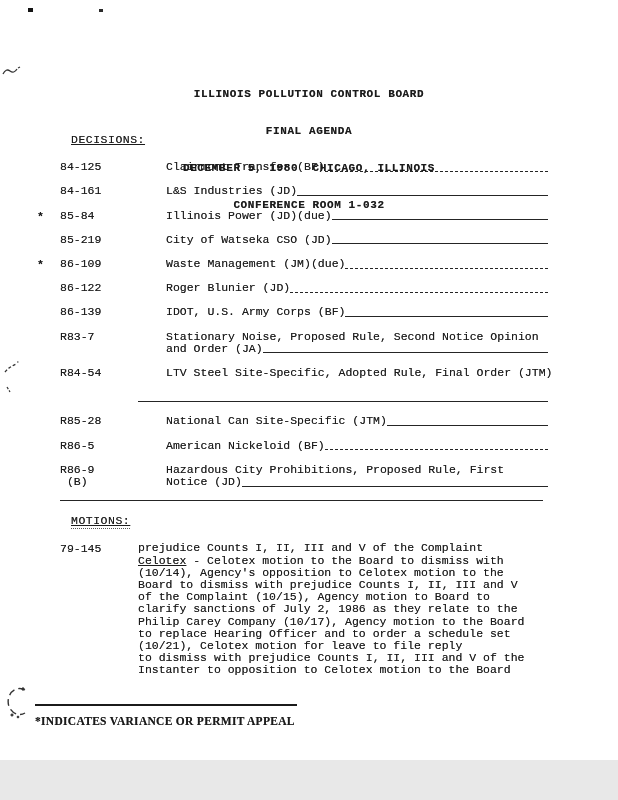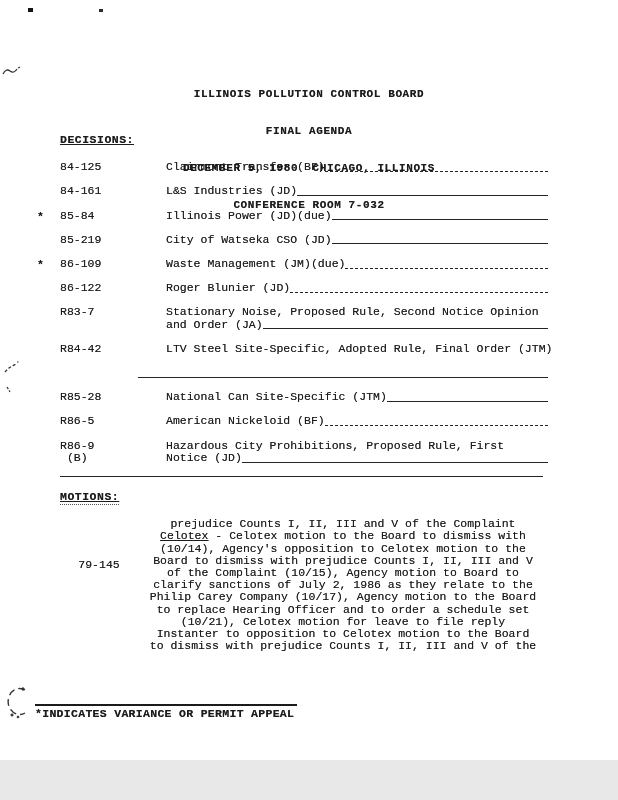--- a/index.html
+++ b/index.html
@@ -19,50 +19,51 @@
     position:absolute; top:63px; left:0; right:0;
     text-align:center;
     font-weight:bold; font-size:11px;
     line-height:12.4px; letter-spacing:0.6px;
     white-space:pre;
   }
   
   .content { position:absolute; left:60px; top:133px; width:488px; }
   .section-heading {
     display:inline-block;
-    font-weight:bold; letter-spacing:0.5px;
+    font-weight:normal; letter-spacing:0.5px;
     text-decoration:underline;
     line-height:12.2px;
+    margin-left:11px;
   }
   .section-heading.dotted { border-bottom:1px dotted #555; padding-bottom:1px; }
   #decisions-heading-wrap { margin-bottom:15px; }
   
   .decision-row { margin-bottom:12px; position:relative; }
   .dline { display:flex; align-items:flex-end; line-height:12.2px; height:12.2px; }
-  .num { width:78px; flex:none; white-space:pre;margin-top:40px; }
+  .num { width:78px; flex:none; white-space:pre; }
   .txt { white-space:pre; flex:none;margin-left:28px; }
   .fill {
     flex:1 1 auto; min-width:8px;
     border-bottom:1.5px solid #252525;
     margin-bottom:1.5px;
   }
   .fill.dashed { border-bottom-style:dashed; }
   .star { position:absolute; left:-23px; top:0; font-weight:bold; }
   
   .divider { width:483px; border-top:1.5px solid #252525; margin-top:4px; }
   #motions-heading-wrap { margin-top:13px; }
   .motions-list { margin-top:13px; }
-  .motion-row { display:flex;text-align:center; }
+  .motion-row { display:flex; }
   .motion-row .par { flex:1; }
   .pline { white-space:pre; line-height:12.2px; }
   .lead { text-decoration:underline; }
   
   .footnote { position:absolute; left:35px; top:704px; }
   .footnote-rule { width:262px; border-top:2px solid #1b1b1b; }
-  .footnote-text { margin-top:1px; font-weight:bold; letter-spacing:0.3px; white-space:pre; }
+  .footnote-text { margin-top:9px; font-weight:bold; letter-spacing:0.3px; white-space:pre;font-family:Liberation Serif, serif; }
   
   .artifact { position:absolute; }
   .a-dot1 { left:28px; top:8px; width:5px; height:4px; background:#141414; }
   .a-tick { left:99px; top:9px; width:4px; height:3px; background:#2a2a2a; }
   svg.artifact { fill:none; stroke:#333; }
 </style>
 </head>
 <body>
 
 <div class="page">
@@ -82,21 +83,21 @@
     <path d="M23 4 A 11.5 13 0 1 0 23 27" stroke-width="1.4" stroke-dasharray="7 4"></path>
     <circle cx="21" cy="3" r="1.2" fill="#333"></circle>
     <circle cx="10" cy="29" r="1.1" fill="#333"></circle>
     <circle cx="16" cy="31" r="0.9" fill="#333"></circle>
   </svg>
 
   <div class="doc-header">
     <div>ILLINOIS POLLUTION CONTROL BOARD</div>
     <div>FINAL AGENDA</div>
     <div>DECEMBER 5, 1980  CHICAGO, ILLINOIS</div>
-    <div>CONFERENCE ROOM 7-032</div>
+    <div>CONFERENCE ROOM 1-032</div>
   </div>
 
   <div class="content">
     <div id="decisions-heading-wrap">
       <span class="section-heading">DECISIONS:</span>
     </div>
 
     <div id="decisions-list">
         <div class="decision-row">
           <div class="dline">
@@ -137,32 +138,39 @@
         </div>
         <div class="decision-row">
           <div class="dline">
             <span class="num">86-122</span>
             <span class="txt">Roger Blunier (JD)</span>
             <span class="fill dashed"></span>
           </div>
         </div>
         <div class="decision-row">
           <div class="dline">
+            <span class="num">86-139</span>
+            <span class="txt">IDOT, U.S. Army Corps (BF)</span>
+            <span class="fill"></span>
+          </div>
+        </div>
+        <div class="decision-row">
+          <div class="dline">
             <span class="num">R83-7</span>
             <span class="txt">Stationary Noise, Proposed Rule, Second Notice Opinion</span>
           </div>
           <div class="dline">
             <span class="num"></span>
             <span class="txt">and Order (JA)</span>
             <span class="fill"></span>
           </div>
         </div>
         <div class="decision-row">
           <div class="dline">
-            <span class="num">R84-42</span>
+            <span class="num">R84-54</span>
             <span class="txt">LTV Steel Site-Specific, Adopted Rule, Final Order (JTM)</span>
           </div>
           <div class="dline">&nbsp;</div>
           <div class="dline">
             <span class="num"></span>
             <span class="fill"></span>
           </div>
         </div>
         <div class="decision-row">
           <div class="dline">
@@ -203,22 +211,22 @@
           <div class="par">
             <div class="pline">prejudice Counts I, II, III and V of the Complaint</div>
             <div class="pline"><span class="lead">Celotex</span> - Celotex motion to the Board to dismiss with</div>
             <div class="pline">(10/14), Agency's opposition to Celotex motion to the</div>
             <div class="pline">Board to dismiss with prejudice Counts I, II, III and V</div>
             <div class="pline">of the Complaint (10/15), Agency motion to Board to</div>
             <div class="pline">clarify sanctions of July 2, 1986 as they relate to the</div>
             <div class="pline">Philip Carey Company (10/17), Agency motion to the Board</div>
             <div class="pline">to replace Hearing Officer and to order a schedule set</div>
             <div class="pline">(10/21), Celotex motion for leave to file reply</div>
+            <div class="pline">to dismiss with prejudice Counts I, II, III and V of the</div>
             <div class="pline">Instanter to opposition to Celotex motion to the Board</div>
-            <div class="pline">to dismiss with prejudice Counts I, II, III and V of the</div>
           </div>
         </div>
       </div>
   </div>
 
   <div class="footnote">
     <div class="footnote-rule"></div>
     <div class="footnote-text">*INDICATES VARIANCE OR PERMIT APPEAL</div>
   </div>
 

